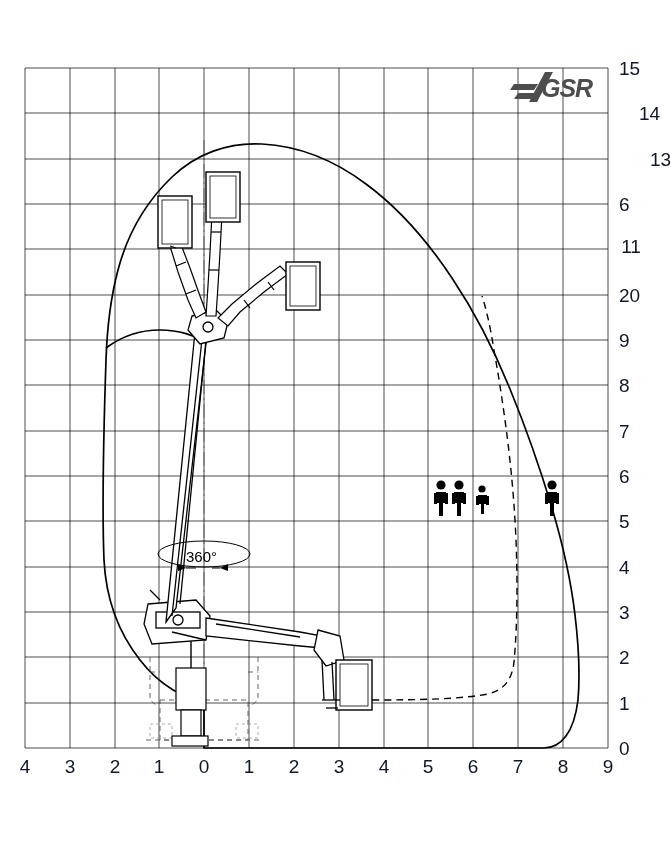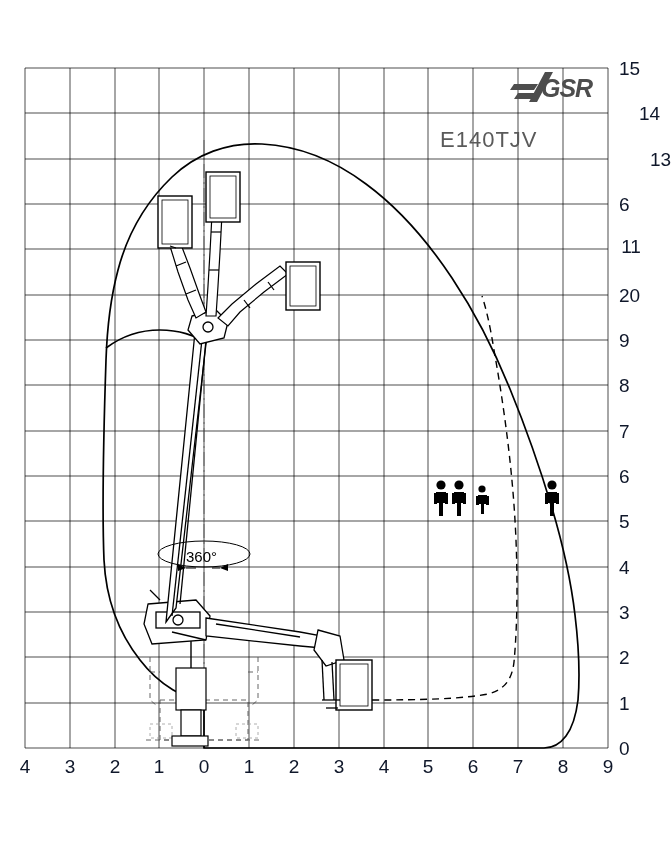--- a/index.html
+++ b/index.html
@@ -236,21 +236,20 @@
   <div class="axis-label x-label" style="left:238px;top:756px;">1</div>
   <div class="axis-label x-label" style="left:283px;top:756px;">2</div>
   <div class="axis-label x-label" style="left:328px;top:756px;">3</div>
   <div class="axis-label x-label" style="left:373px;top:756px;">4</div>
   <div class="axis-label x-label" style="left:417px;top:756px;">5</div>
   <div class="axis-label x-label" style="left:462px;top:756px;">6</div>
   <div class="axis-label x-label" style="left:507px;top:756px;">7</div>
   <div class="axis-label x-label" style="left:552px;top:756px;">8</div>
   <div class="axis-label x-label" style="left:597px;top:756px;">9</div>
 
-  <div class="model-text" style="left:440px;top:127px;">E140TJV</div>
 
   <div class="logo" style="left:541px;top:74px;">
     <span class="logo-text">GSR</span>
   </div>
 
   <div class="rot-text" style="left:186px;top:548px;">360°</div>
 
 </div>
 
 </body></html>

